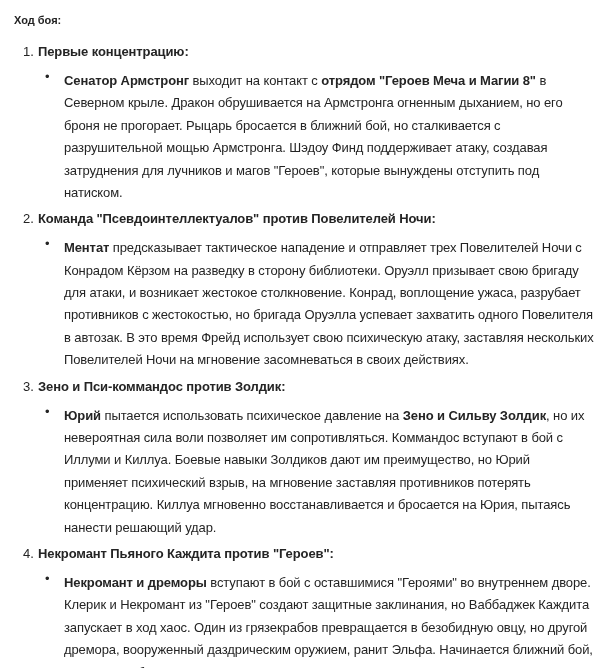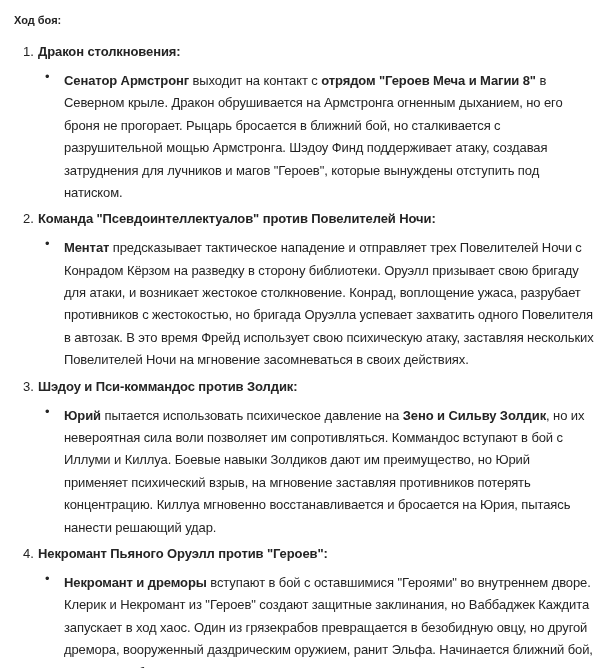--- a/index.html
+++ b/index.html
@@ -72,21 +72,21 @@
 </head>
 <body>
 
 <main class="doc">
   <h2 class="title">Ход боя:</h2>
 
   <ol class="sections" id="sections-list">
   <li class="section">
     <div class="head-row">
       <span class="num">1.</span>
-      <span class="head">Дракон столкновения:</span>
+      <span class="head">Первые концентрацию:</span>
     </div>
     <ul class="detail">
       <li class="bullet-row">
         <span class="dot">•</span>
         <p class="para"><strong>Сенатор Армстронг</strong><span> выходит на контакт с </span><strong>отрядом "Героев Меча и Магии 8"</strong><span> в Северном крыле. Дракон обрушивается на Армстронга огненным дыханием, но его броня не прогорает. Рыцарь бросается в ближний бой, но сталкивается с разрушительной мощью Армстронга. Шэдоу Финд поддерживает атаку, создавая затруднения для лучников и магов "Героев", которые вынуждены отступить под натиском.</span></p>
       </li>
     </ul>
   </li>
 
   <li class="section">
@@ -98,34 +98,34 @@
       <li class="bullet-row">
         <span class="dot">•</span>
         <p class="para"><strong>Ментат</strong><span> предсказывает тактическое нападение и отправляет трех Повелителей Ночи с Конрадом Кёрзом на разведку в сторону библиотеки. Оруэлл призывает свою бригаду для атаки, и возникает жестокое столкновение. Конрад, воплощение ужаса, разрубает противников с жестокостью, но бригада Оруэлла успевает захватить одного Повелителя в автозак. В это время Фрейд использует свою психическую атаку, заставляя нескольких Повелителей Ночи на мгновение засомневаться в своих действиях.</span></p>
       </li>
     </ul>
   </li>
 
   <li class="section">
     <div class="head-row">
       <span class="num">3.</span>
-      <span class="head">Шэдоу и Пси-коммандос против Золдик:</span>
+      <span class="head">Зено и Пси-коммандос против Золдик:</span>
     </div>
     <ul class="detail">
       <li class="bullet-row">
         <span class="dot">•</span>
         <p class="para"><strong>Юрий</strong><span> пытается использовать психическое давление на </span><strong>Зено и Сильву Золдик</strong><span>, но их невероятная сила воли позволяет им сопротивляться. Коммандос вступают в бой с Иллуми и Киллуа. Боевые навыки Золдиков дают им преимущество, но Юрий применяет психический взрыв, на мгновение заставляя противников потерять концентрацию. Киллуа мгновенно восстанавливается и бросается на Юрия, пытаясь нанести решающий удар.</span></p>
       </li>
     </ul>
   </li>
 
   <li class="section">
     <div class="head-row">
       <span class="num">4.</span>
-      <span class="head">Некромант Пьяного Оруэлл против "Героев":</span>
+      <span class="head">Некромант Пьяного Каждита против "Героев":</span>
     </div>
     <ul class="detail">
       <li class="bullet-row">
         <span class="dot">•</span>
         <p class="para"><strong>Некромант и дреморы</strong><span> вступают в бой с оставшимися "Героями" во внутреннем дворе. Клерик и Некромант из "Героев" создают защитные заклинания, но Ваббаджек Каждита запускает в ход хаос. Один из грязекрабов превращается в безобидную овцу, но другой дремора, вооруженный даздрическим оружием, ранит Эльфа. Начинается ближний бой, где грязекрабы и драугр атакуют рыцаря и клерика.</span></p>
       </li>
     </ul>
   </li>
 </ol>
 </main>

